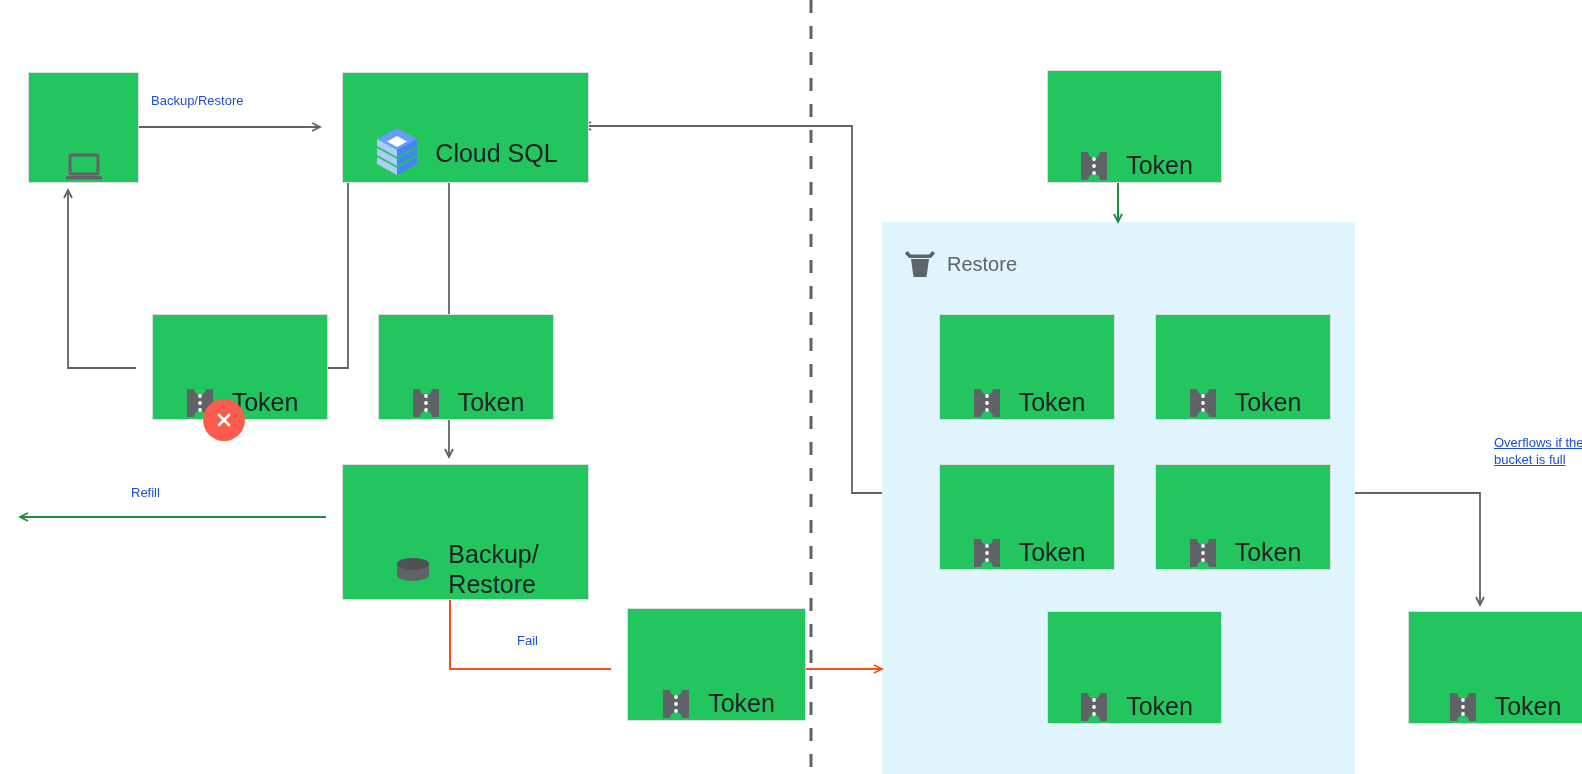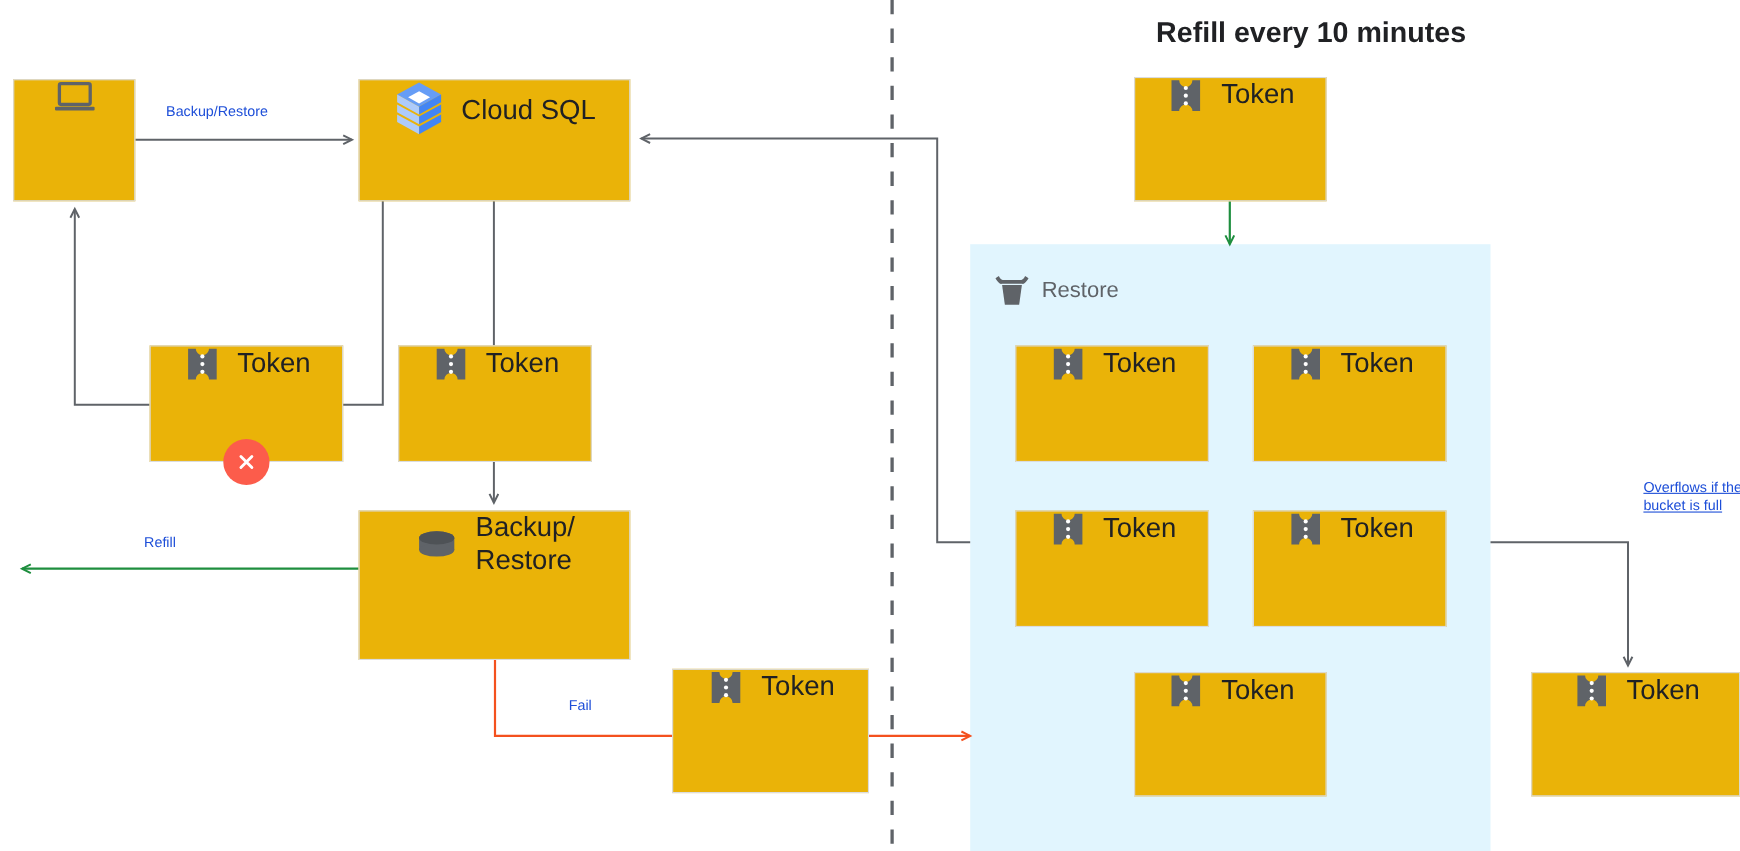--- a/index.html
+++ b/index.html
@@ -25,25 +25,26 @@
     height: 774px;
     pointer-events: none;
   }
   .bucket-region {
     position: absolute;
     background: #E1F5FE;
   }
   .node {
     position: absolute;
     box-sizing: border-box;
-    background: #eab308;
+    background: #22c55e;
     border: 1px solid #DADCE0;
     display: flex;
-    align-items: flex-start;
+    align-items: flex-end;
     justify-content: center;
+    margin-left: 16px;
   }
   .node-inner {
     display: flex;
     align-items: center;
     gap: 14px;
   }
   .node-label {
     font-size: 25px;
     color: #202124;
     line-height: 1.18;
@@ -137,21 +138,20 @@
 
   <div class="edge-label" style="left:151px; top:93px;">Backup/Restore</div>
 
   <div class="edge-label" style="left:131px; top:485px;">Refill</div>
 
   <div class="edge-label" style="left:517px; top:633px;">Fail</div>
 
   <div class="edge-label" style="left:1494px; top:435px; width:165px;text-decoration:underline;">Overflows if the
 bucket is full</div>
 
-  <div class="section-title" style="left:1051px; top:14px;">Refill every 10 minutes</div>
 
   <div class="bucket-tag" style="left:903px; top:248px;">
     <span class="icon-holder">
       <svg width="34" height="32" viewBox="0 0 34 32">
         <path d="M2,5 C2,5 5,11 8,10 L26,10 C29,11 32,5 32,5 L29,3 C29,3 27,7 25,6.5 L9,6.5 C7,7 5,3 5,3 Z" fill="#5F6368"></path>
         <path d="M8,11 L26,11 L23.5,29 L10.5,29 Z" fill="#5F6368"></path>
       </svg>
     </span>
     <span class="bucket-tag-label">Restore</span>
   </div>

